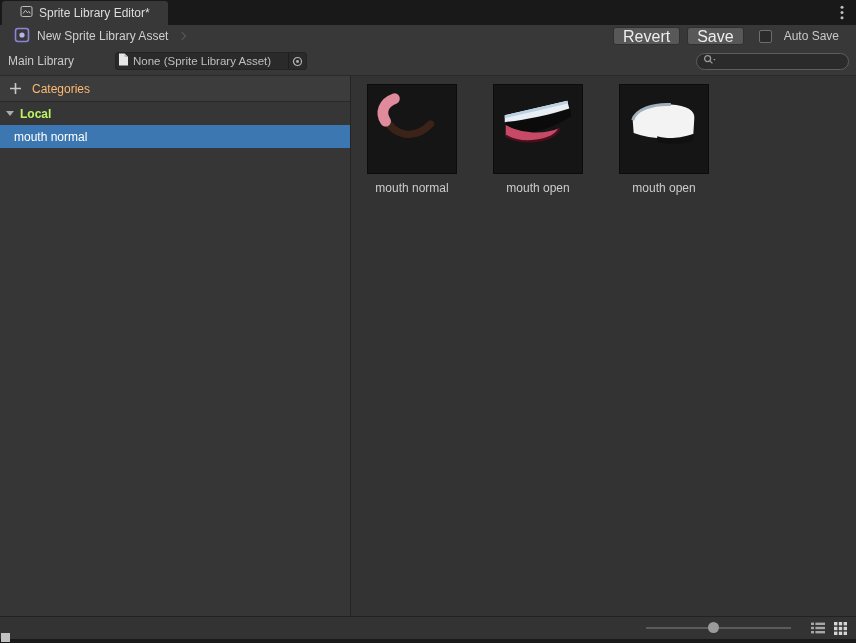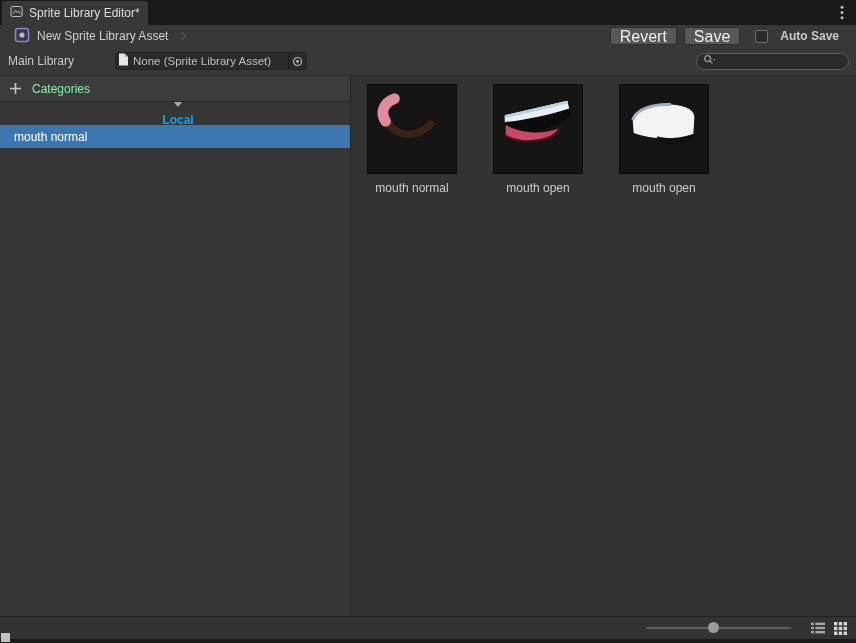--- a/index.html
+++ b/index.html
@@ -8,61 +8,61 @@
     width: 856px; height: 643px; position: relative; overflow: hidden;
     background: #383838; color: #C7C7C7;
     font-family: "Liberation Sans", sans-serif; font-size: 12px;
     box-shadow: inset 0 0 0 1px #161616;
   }
 
   
   .tabbar { height: 25px; background: #191919; display: flex; align-items: flex-end; position: relative; }
   .tab {
     height: 24px; background: #383838; display: flex; align-items: center; gap: 6px;
-    padding: 0 8px; margin-left: 2px; border-radius: 3px 3px 0 0; color: #DEDEDE;
+    padding: 0 18px; margin-left: 2px; border-radius: 3px 3px 0 0; color: #DEDEDE;
   }
   .kebab { position: absolute; right: 7px; top: 5px; width: 14px; height: 15px;
     display: flex; align-items: center; justify-content: center; cursor: pointer; }
 
   
   .toolbar { height: 22px; display: flex; align-items: center; padding: 0 14px; gap: 7px; background: #383838; }
   .crumb { display: flex; align-items: center; gap: 7px; color: #CFCFCF; }
   .crumb-sep { width: 6px; height: 6px; border-top: 1px solid #5A5A5A; border-right: 1px solid #5A5A5A;
     transform: rotate(45deg); margin-left: 4px; }
   .spacer { flex: 1; }
   .btn { background: #585858; border: 1px solid #2F2F2F; border-radius: 3px; color: #EDEDED;
     height: 18px; padding: 0 9px; font-size: 16px; line-height: 15px; font-family: inherit; cursor: pointer; }
   .checkbox { width: 13px; height: 13px; background: #2B2B2B; border: 1px solid #6E6E6E;
     border-radius: 2px; margin-left: 8px; cursor: pointer; }
-  .autosave-label { margin-left: 5px; margin-right: 3px; color: #C9C9C9; font-weight: bold; }
+  .autosave-label { margin-left: 5px; margin-right: 3px; color: #C9C9C9; }
 
   
   .librow { height: 28px; display: flex; align-items: center; padding: 0 8px; position: relative; background: #383838; }
   .librow-label { width: 107px; color: #C9C9C9; }
   .objfield { width: 192px; height: 18px; background: #2A2A2A; border: 1px solid #232323; border-radius: 3px;
     display: flex; align-items: center; padding-left: 2px; cursor: pointer; }
   .objfield-text { flex: 1; padding-left: 4px; white-space: nowrap; overflow: hidden;
     font-size: 11.5px; color: #BFBFBF; }
   .picker { width: 18px; height: 16px; display: flex; align-items: center; justify-content: center;
     border-left: 1px solid #1E1E1E; cursor: pointer; }
   .search { position: absolute; right: 7px; top: 6px; width: 153px; height: 17px; background: #2B2B2B;
     border: 1px solid #5E5E5E; border-radius: 9px; display: flex; align-items: center; padding: 0 6px; gap: 3px; }
   .search input { flex: 1; background: transparent; border: none; outline: none; color: #DDDDDD;
     font-size: 11px; font-family: inherit; height: 13px; padding: 0; min-width: 0; }
 
   
   .main { display: flex; height: 541px; border-top: 1px solid #2A2A2A; }
   .panel-left { width: 351px; border-right: 1px solid #242424; background: #363636; display: flex; flex-direction: column; }
   .panel-right { flex: 1; background: #333333; display: flex; flex-direction: column; }
   .panel-header { height: 26px; flex: 0 0 auto; background: #3C3C3C; border-bottom: 1px solid #292929;
-    display: flex; align-items: center; padding: 0 8px; gap: 10px; color: #86efac; }
+    display: flex; align-items: center; padding: 0 8px; gap: 10px; color: #fdba74; }
   .plusbtn { width: 14px; height: 14px; display: flex; align-items: center; justify-content: center; cursor: pointer; }
 
   .group-row { height: 23px; display: flex; align-items: center; gap: 6px; padding-left: 6px;
-    color: #0ea5e9; font-weight: bold; cursor: pointer; flex-direction: column; }
+    color: #bef264; font-weight: bold; cursor: pointer; }
   .tri { width: 0; height: 0; border-left: 4px solid transparent; border-right: 4px solid transparent;
     border-top: 5px solid #ABABAB; }
   .item-row { height: 23px; display: flex; align-items: center; padding-left: 14px; color: #FFFFFF; cursor: pointer; }
   .item-row.selected { background: #3D77B2; }
 
   .cards { display: flex; gap: 36px; padding: 8px 0 0 16px; }
   .card { display: flex; flex-direction: column; align-items: center; gap: 7px; cursor: pointer; }
   .thumb { width: 90px; height: 90px; background: #151515; border: 1px solid #0C0C0C; }
   .thumb svg { display: block; width: 88px; height: 88px; }
   .card-label { font-size: 12px; color: #CCCCCC; white-space: nowrap; }

